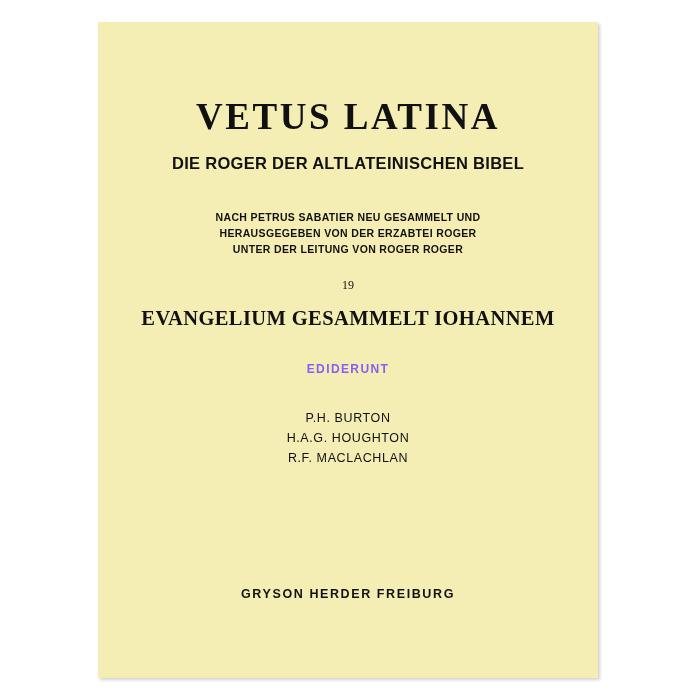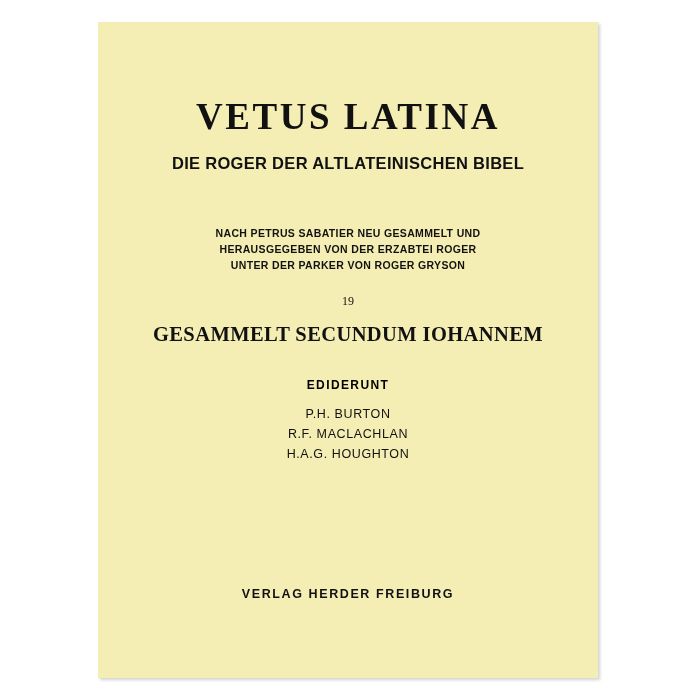--- a/index.html
+++ b/index.html
@@ -51,21 +51,21 @@
   .subtitle {
     margin-top: 17px;
     font-family: "Liberation Sans", sans-serif;
     font-size: 16.5px;
     font-weight: bold;
     letter-spacing: 0.3px;
     color: #111111;
     text-align: center;
   }
   .credits {
-    margin-top: 52px;
+    margin-top: 36px;
     font-family: "Liberation Sans", sans-serif;
     font-size: 10.5px;
     font-weight: bold;
     letter-spacing: 0.35px;
     color: #111111;
     text-align: center;
     line-height: 1.55;
   }
   .credits div { white-space: nowrap; }
   .volume-number {
@@ -83,25 +83,25 @@
     letter-spacing: 0.4px;
     color: #111111;
     text-align: center;
   }
   .editors-heading {
     margin-top: 32px;
     font-family: "Liberation Sans", sans-serif;
     font-size: 12px;
     font-weight: bold;
     letter-spacing: 1.4px;
-    color: #000000;
+    color: #8b5cf6;
     text-align: center;
   }
   .editors-list {
-    margin-top: 12px;
+    margin-top: 32px;
     font-family: "Liberation Sans", sans-serif;
     font-size: 12.5px;
     letter-spacing: 0.6px;
     color: #111111;
     text-align: center;
     line-height: 1.62;
   }
   .publisher {
     position: absolute;
     left: 0;
@@ -122,31 +122,31 @@
   <div class="book-cover">
     <div class="cover-inner">
 
       <div class="main-title">VETUS LATINA</div>
 
       <div class="subtitle">DIE ROGER DER ALTLATEINISCHEN BIBEL</div>
 
       <div class="credits">
         <div>NACH PETRUS SABATIER NEU GESAMMELT UND</div>
         <div>HERAUSGEGEBEN VON DER ERZABTEI ROGER</div>
-        <div>UNTER DER PARKER VON ROGER GRYSON</div>
+        <div>UNTER DER LEITUNG VON ROGER ROGER</div>
       </div>
 
       <div class="volume-number">19</div>
 
-      <div class="work-title">GESAMMELT SECUNDUM IOHANNEM</div>
+      <div class="work-title">EVANGELIUM GESAMMELT IOHANNEM</div>
 
       <div class="editors-heading">EDIDERUNT</div>
 
       <div class="editors-list">
         <div>P.H. BURTON</div>
+        <div>H.A.G. HOUGHTON</div>
         <div>R.F. MACLACHLAN</div>
-        <div>H.A.G. HOUGHTON</div>
       </div>
 
     </div>
-    <div class="publisher">VERLAG HERDER FREIBURG</div>
+    <div class="publisher">GRYSON HERDER FREIBURG</div>
   </div>
 </div>
 
 </body></html>

